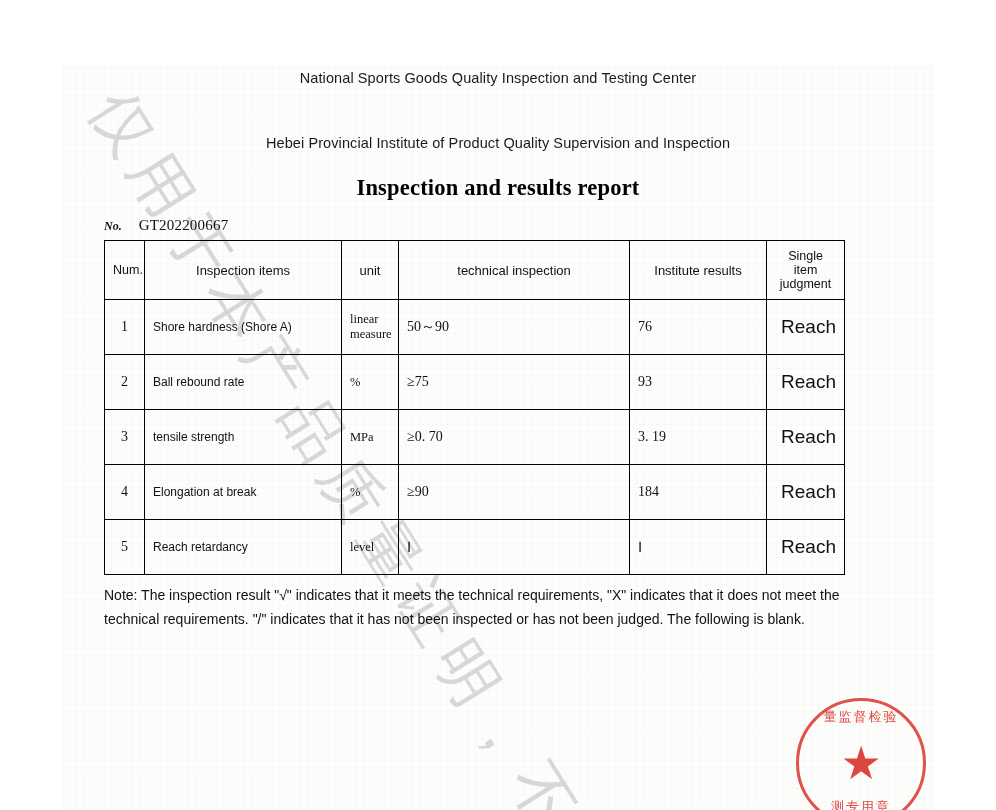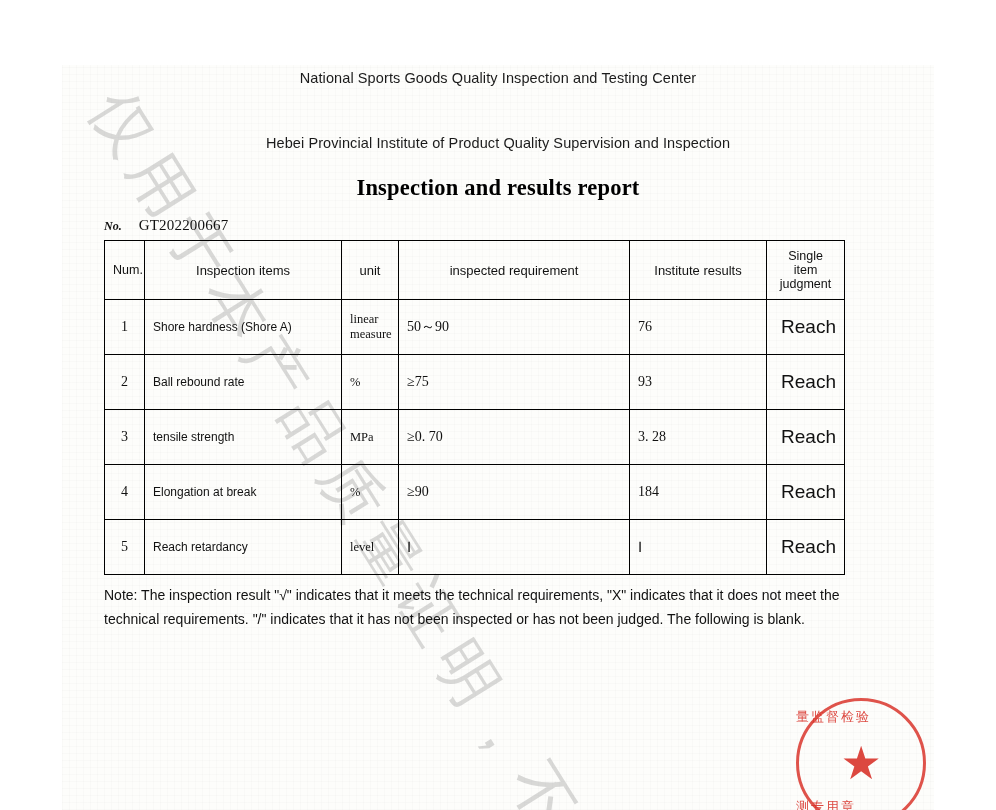--- a/index.html
+++ b/index.html
@@ -187,21 +187,21 @@
     transform: translate(-50%,-50%);
     color: #d9352c;
     font-size: 46px;
     line-height: 46px;
     opacity: 0.9;
   }
   #seal .seal-top, #seal .seal-bottom {
     position: absolute;
     left: 0;
     width: 100%;
-    text-align: left;
+    text-align: center;
     color: #d9352c;
     font-size: 13px;
     font-family: "Liberation Serif", serif;
     letter-spacing: 2px;
     opacity: 0.9;
   }
   #seal .seal-top { top: 10px; }
   #seal .seal-bottom { bottom: 12px; }
 </style>
 </head>
@@ -227,21 +227,21 @@
         <col class="col-unit">
         <col class="col-tech">
         <col class="col-res">
         <col class="col-judge">
       </colgroup>
       <thead>
         <tr>
           <th class="small">Num.</th>
           <th>Inspection items</th>
           <th>unit</th>
-          <th>inspected requirement</th>
+          <th>technical inspection</th>
           <th>Institute results</th>
           <th class="small">Single item judgment</th>
         </tr>
       </thead>
       <tbody>
         <tr>
           <td class="cell-num">1</td>
           <td class="cell-item">Shore hardness (Shore A)</td>
           <td class="cell-unit">
             <span class="multi">linear</span>
@@ -261,21 +261,21 @@
           <td class="cell-res">93</td>
           <td class="cell-judge">Reach</td>
         </tr>
         <tr>
           <td class="cell-num">3</td>
           <td class="cell-item">tensile strength</td>
           <td class="cell-unit">
             <span class="multi">MPa</span>
           </td>
           <td class="cell-tech">≥0. 70</td>
-          <td class="cell-res">3. 28</td>
+          <td class="cell-res">3. 19</td>
           <td class="cell-judge">Reach</td>
         </tr>
         <tr>
           <td class="cell-num">4</td>
           <td class="cell-item">Elongation at break</td>
           <td class="cell-unit">
             <span class="multi">%</span>
           </td>
           <td class="cell-tech">≥90</td>
           <td class="cell-res">184</td>

